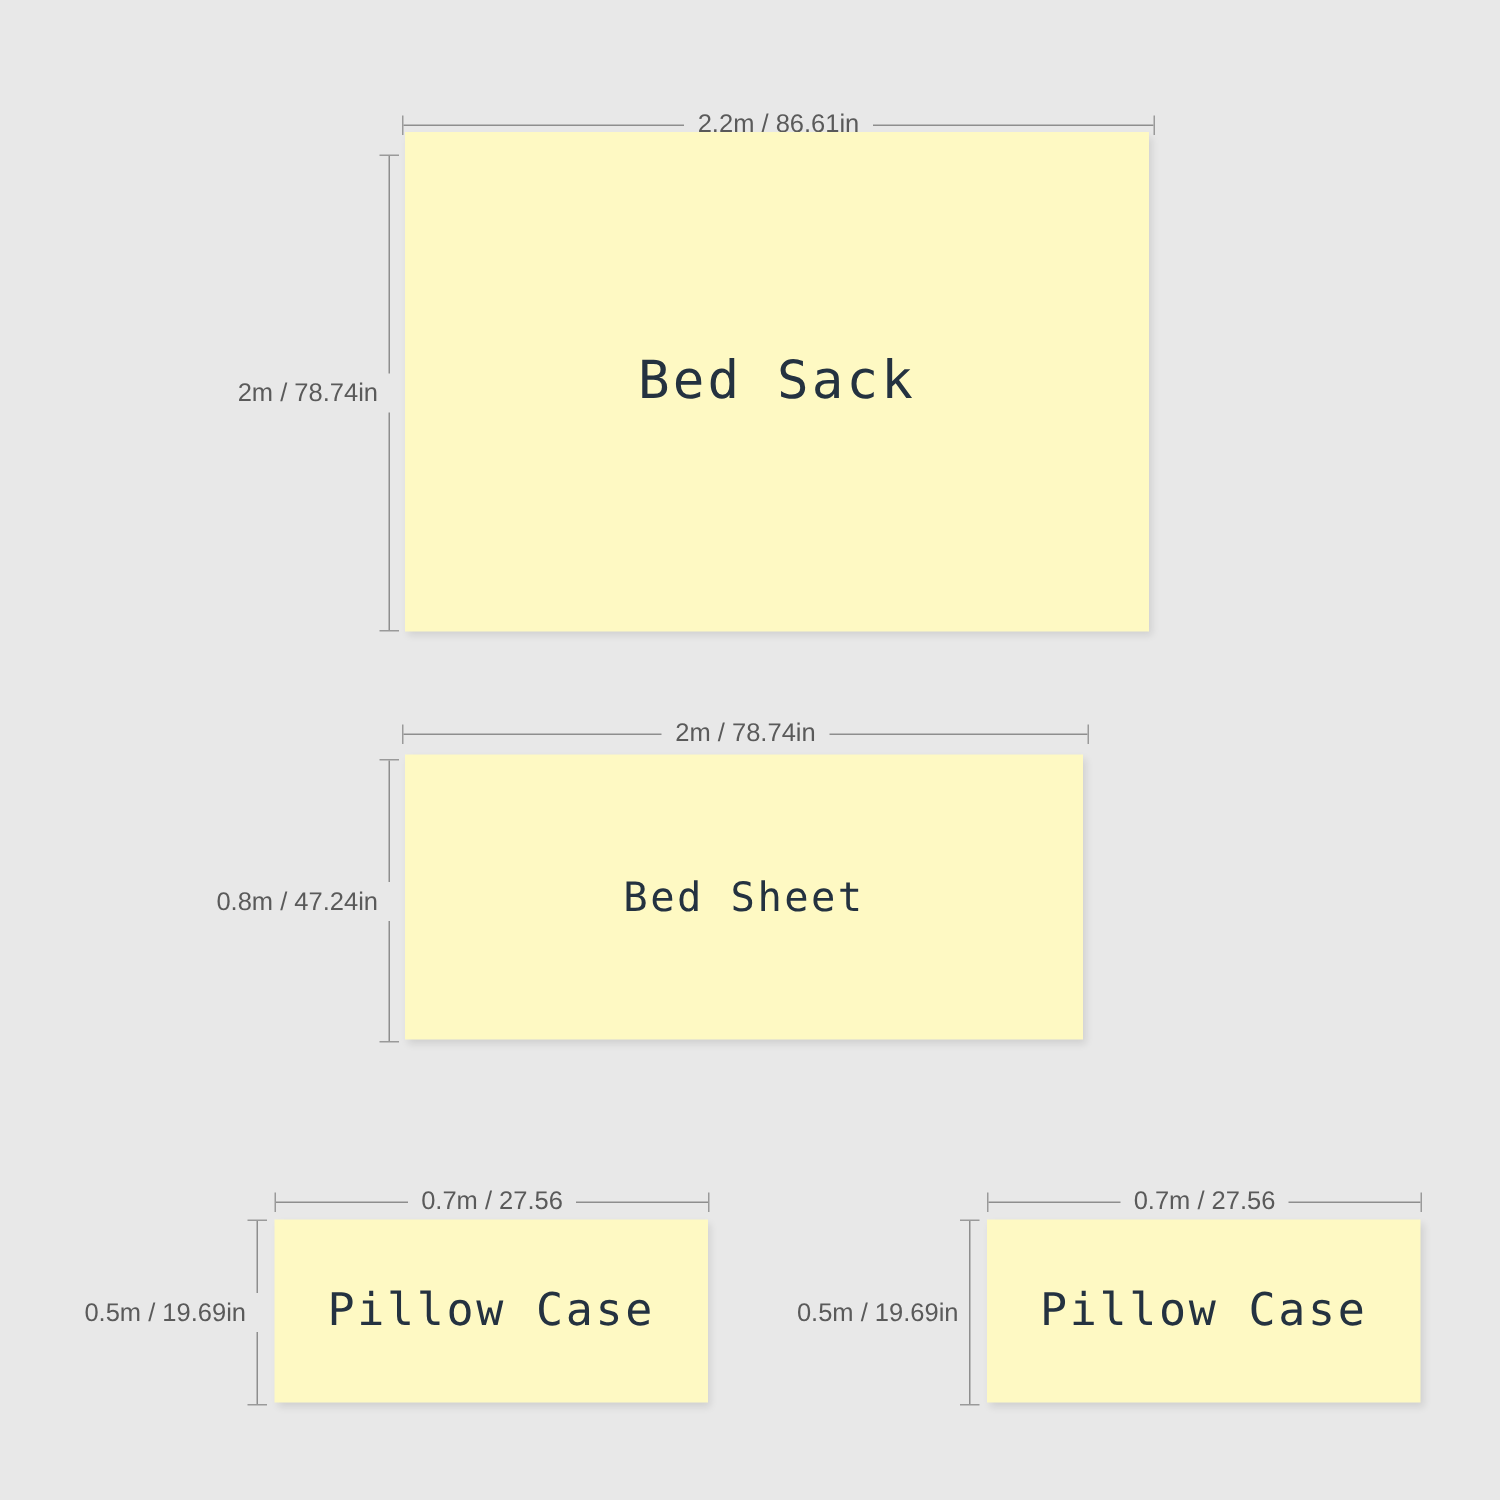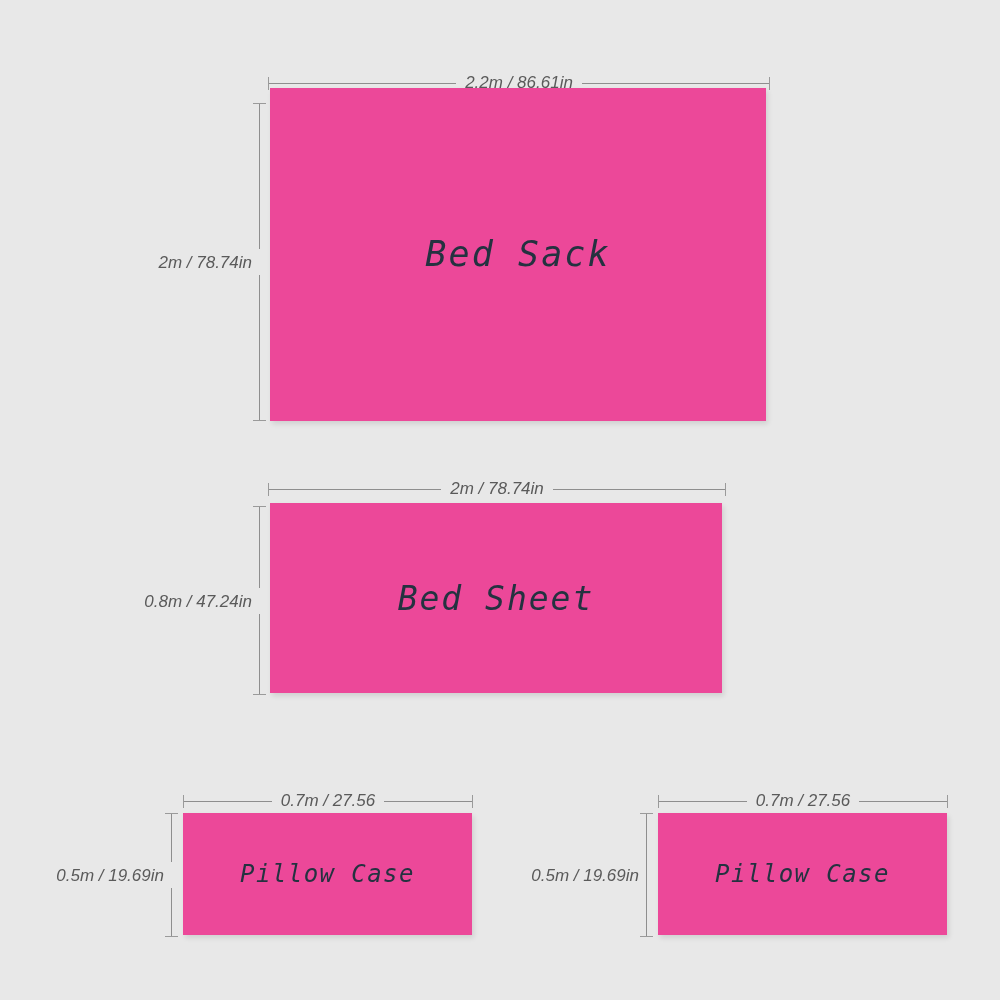--- a/index.html
+++ b/index.html
@@ -13,43 +13,42 @@
     background: #e8e8e8;
     font-family: "Liberation Sans", sans-serif;
     overflow: hidden;
     position: relative;
   }
   #canvas {
     position: relative;
     width: 1000px;
     height: 716px;
     background: #e8e8e8;
-    font-style: italic;
   }
 
   
   .product {
     position: absolute;
-    background: #ec4899;
+    background: #fef9c3;
     box-shadow: 2px 3px 5px rgba(0,0,0,0.10);
     display: flex;
     align-items: center;
     justify-content: center;
     box-sizing: border-box;
   }
   .product-label {
     font-family: "DejaVu Sans Mono", "Liberation Mono", monospace;
     color: #243240;
     white-space: nowrap;
     letter-spacing: 0.06em;
     line-height: 1;
   }
   .label-lg { font-size: 35px; }
-  .label-md { font-size: 33px; }
-  .label-sm { font-size: 24px; }
+  .label-md { font-size: 27px; }
+  .label-sm { font-size: 30px; }
 
   
   .dim-h {
     position: absolute;
     display: flex;
     align-items: center;
     height: 22px;
     box-sizing: border-box;
   }
   .dim-h .cap {

